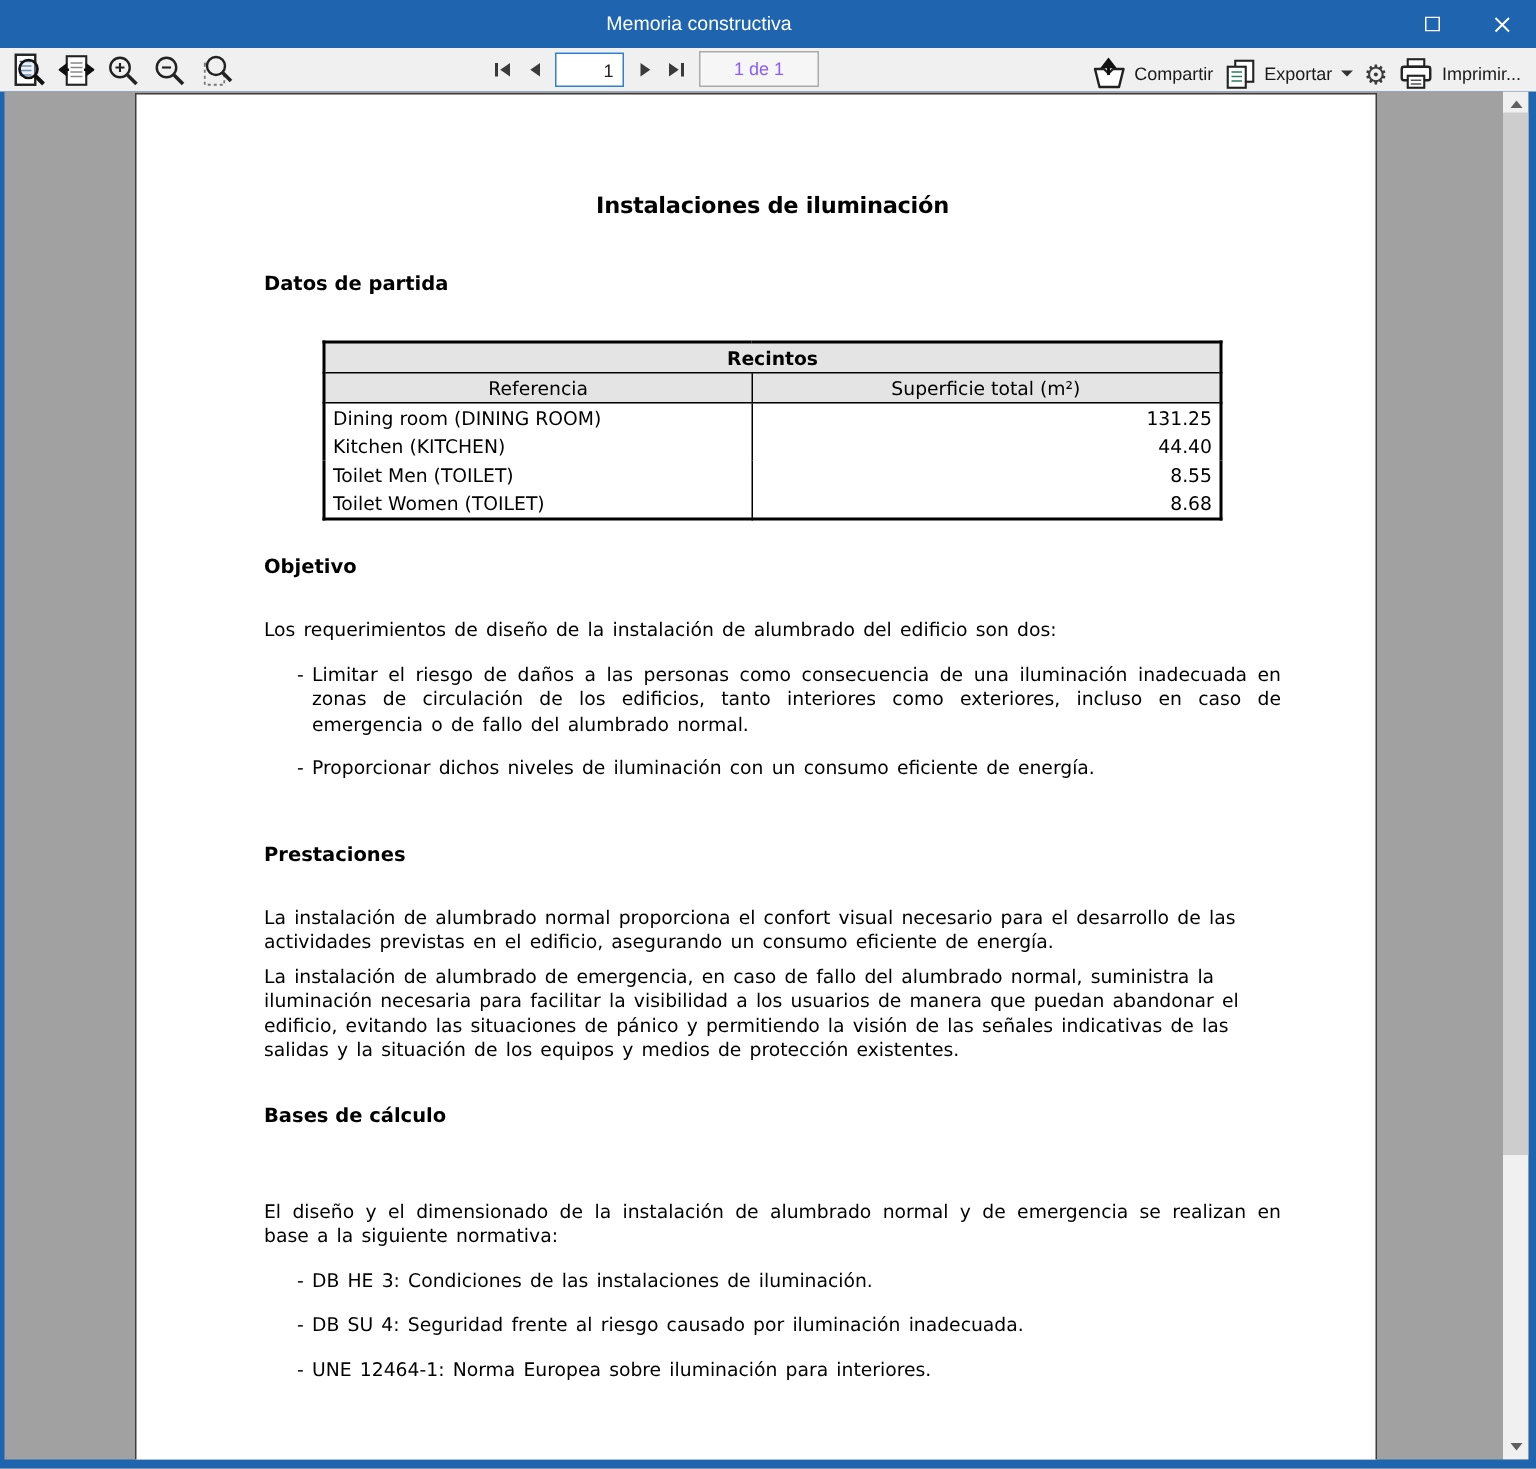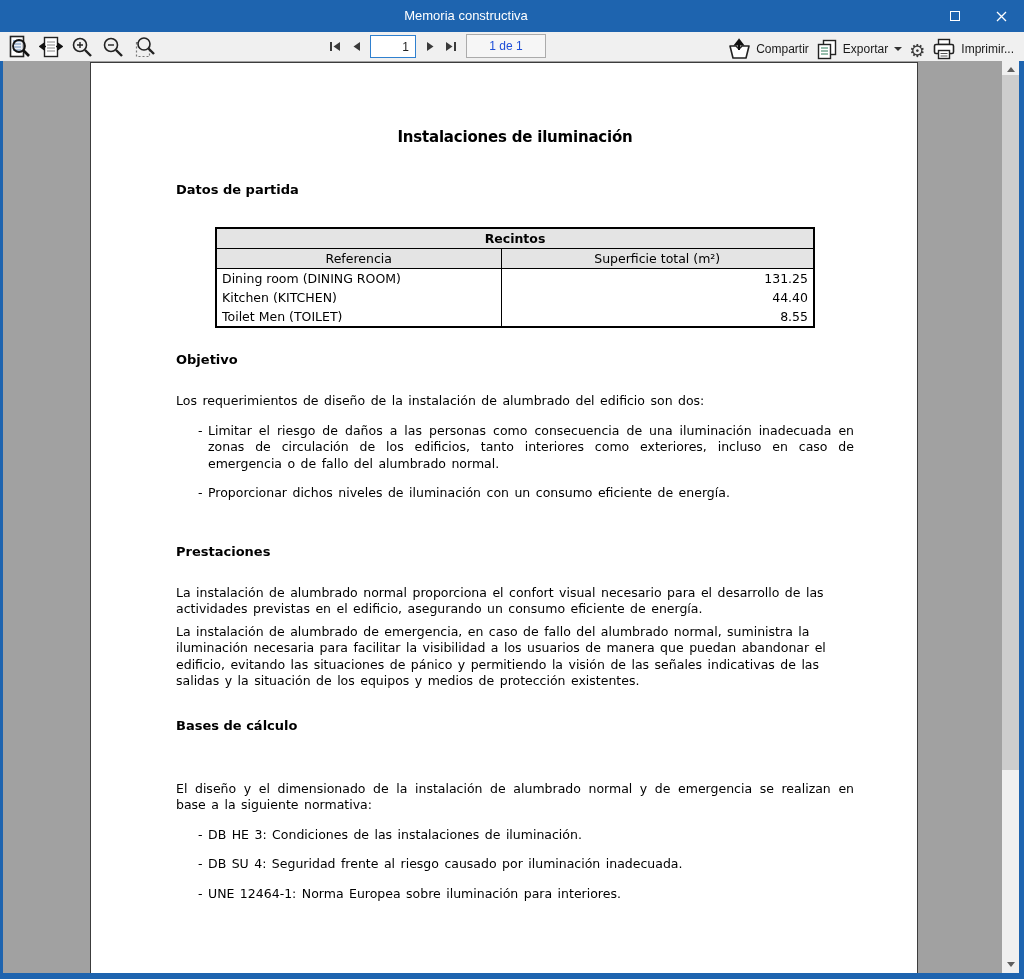--- a/index.html
+++ b/index.html
@@ -17,21 +17,21 @@
   
   .toolbar { position:absolute; top:32px; left:0; width:1024px; height:29px; background:#f0f0f0; }
   .tb-left { position:absolute; left:6px; top:1px; display:flex; gap:4px; }
   .tbtn { width:27px; height:27px; display:flex; align-items:center; justify-content:center; }
   .nav { position:absolute; left:328px; top:2px; display:flex; align-items:center; gap:7px; height:25px; }
   .navbtn { width:14px; height:20px; display:flex; align-items:center; justify-content:center; }
   .page-input { width:46px; height:23px; border:1px solid #2f80cf; background:#fff; text-align:right;
                 padding-right:6px; font-size:12px; font-family:"Liberation Sans",sans-serif; color:#222; }
   .page-count { position:absolute; left:466px; top:2px; width:80px; height:24px; background:#f6f6f6;
                 border:1px solid #ababab; display:flex; align-items:center; justify-content:center;
-                font-size:12px; color:#1d4ed8; }
+                font-size:12px; color:#8b5cf6; }
   .tb-right { position:absolute; right:10px; top:1px; height:27px; display:flex; align-items:flex-end;
               gap:7px; font-size:12px; color:#1a1a1a; }
   .tb-group { display:flex; align-items:center; gap:5px; }
   .caret { width:0; height:0; border-left:4px solid transparent; border-right:4px solid transparent;
            border-top:4px solid #333; margin-left:1px; }
   .gear-glyph { font-family:"DejaVu Sans",sans-serif; font-size:18px; color:#3a3a3a; line-height:18px; }
 
   
   .content { position:absolute; top:61px; left:3px; width:1016px; height:912px;
              background:#a1a1a1; overflow:hidden; }
@@ -224,20 +224,24 @@
           <td class="num">131.25</td>
         </tr>
         <tr class="trow-body">
           <td>Kitchen (KITCHEN)</td>
           <td class="num">44.40</td>
         </tr>
         <tr class="trow-body">
           <td>Toilet Men (TOILET)</td>
           <td class="num">8.55</td>
         </tr>
+        <tr class="trow-body">
+          <td>Toilet Women (TOILET)</td>
+          <td class="num">8.68</td>
+        </tr>
       </tbody>
         </table>
 
       <div class="heading h-objetivo">Objetivo</div>
 
       <div class="body-text just p-obj-intro">Los requerimientos de diseño de la instalación de alumbrado del edificio son dos:</div>
 
       <div class="bullet body-text">
         <span class="dash">-</span>
         <span class="btext just">Limitar el riesgo de daños a las personas como consecuencia de una iluminación inadecuada en zonas de circulación de los edificios, tanto interiores como exteriores, incluso en caso de emergencia o de fallo del alumbrado normal.</span>

